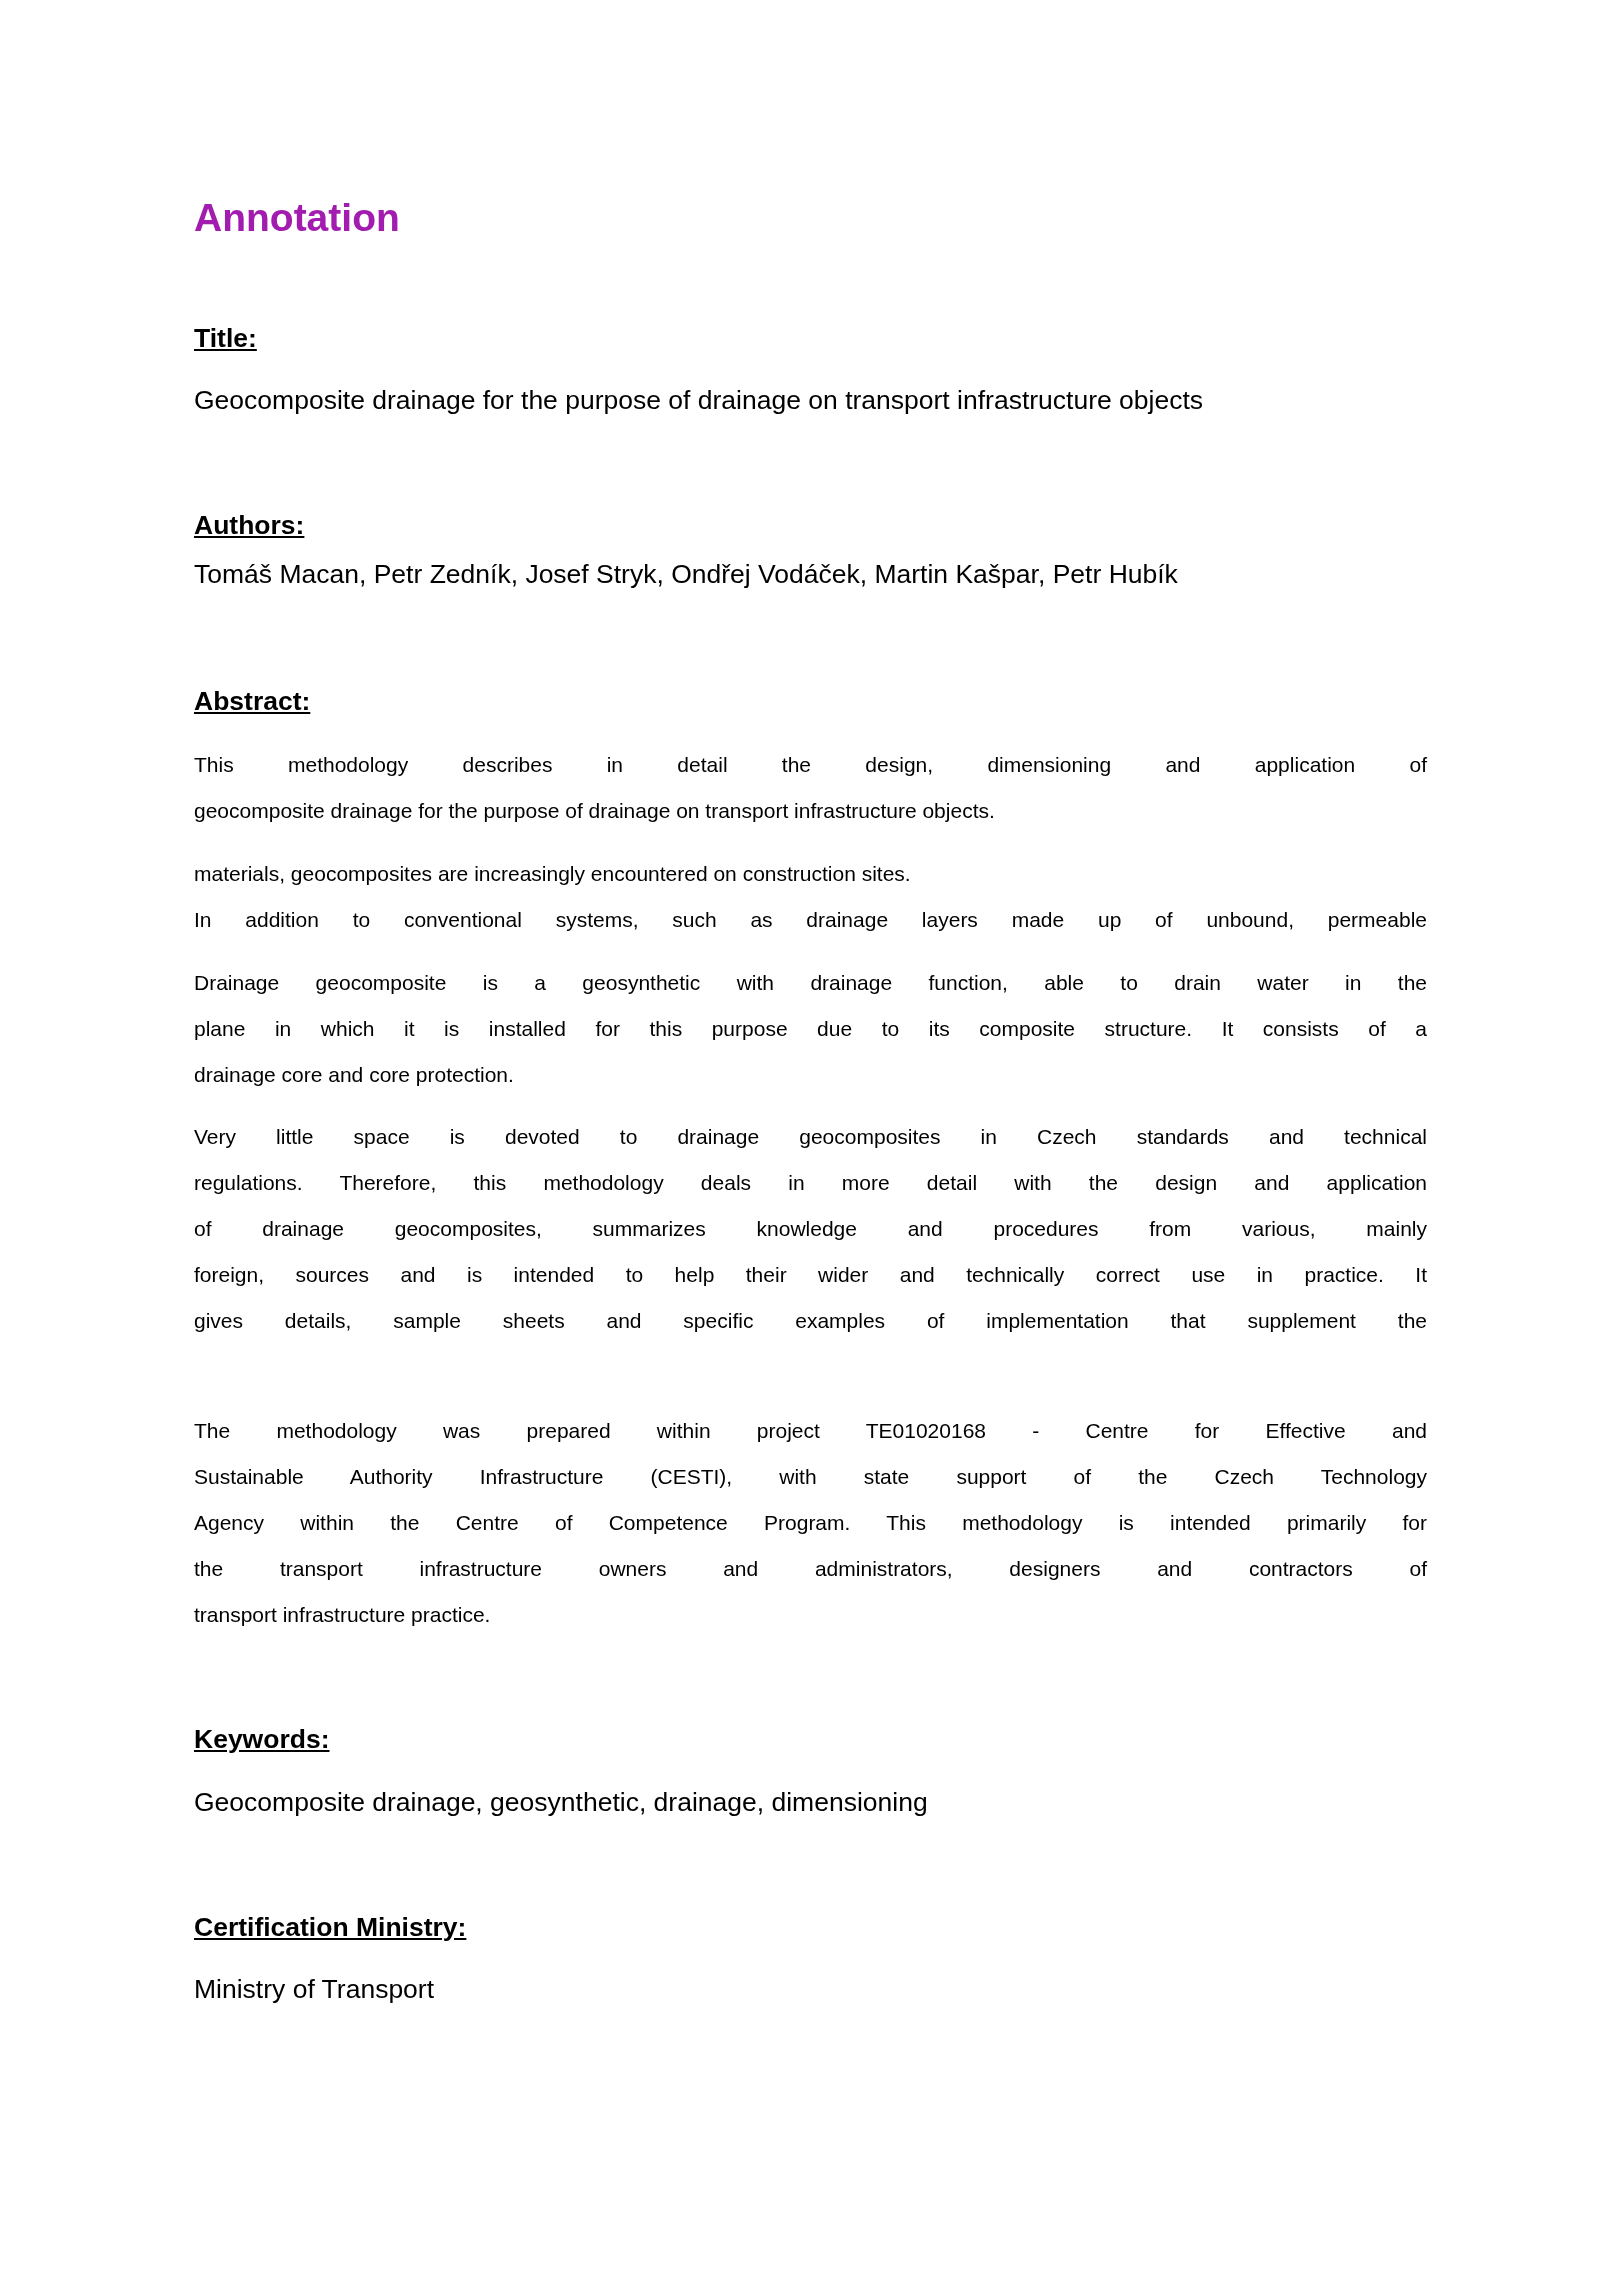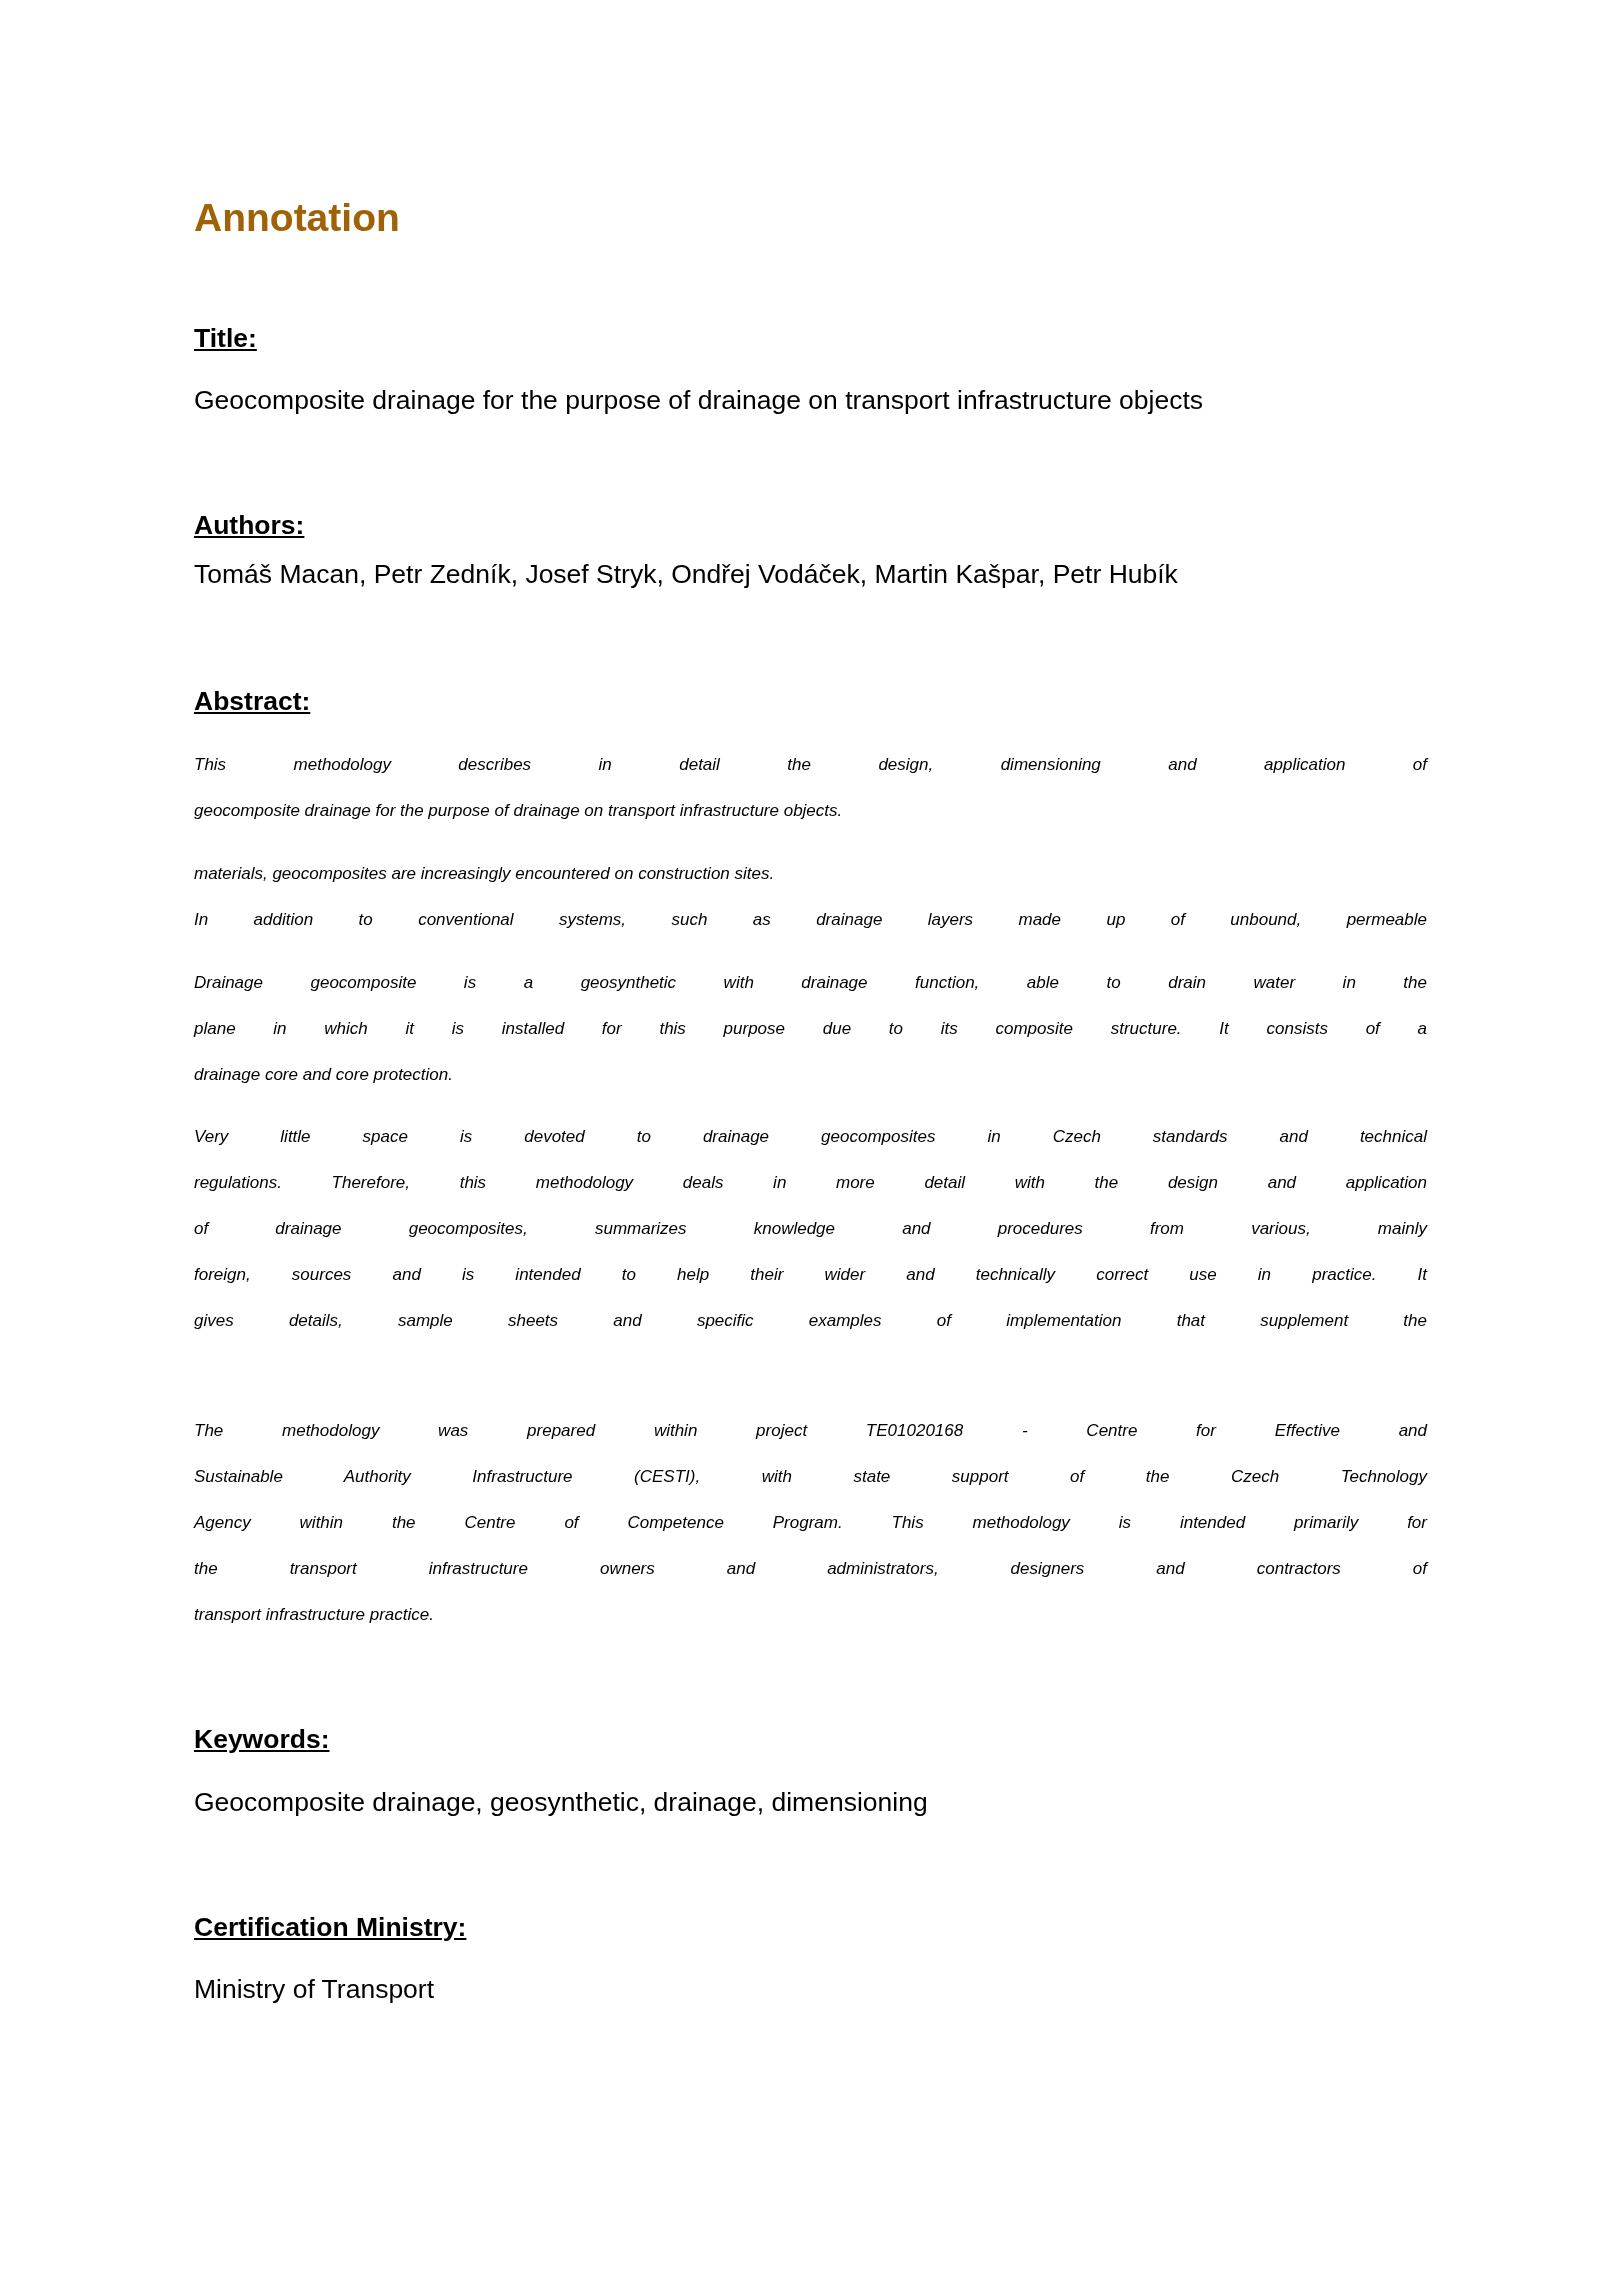--- a/index.html
+++ b/index.html
@@ -1,24 +1,24 @@
 <!DOCTYPE html>
 <html><head>
 <meta charset="utf-8">
 <style>
   html, body { margin: 0; padding: 0; background: #ffffff; }
   body { width: 1621px; height: 2293px; position: relative; overflow: hidden;
          font-family: "Liberation Sans", "DejaVu Sans", sans-serif; color: #000; }
   .page { position: absolute; left: 194px; top: 0; width: 1233px; }
   .h1 { position: absolute; left: 0; top: 196px; font-size: 39px; font-weight: bold;
-        color: #a16207; letter-spacing: 0px; white-space: nowrap; }
+        color: #a21caf; letter-spacing: 0px; white-space: nowrap; }
   .label { position: absolute; left: 0; font-size: 26.5px; font-weight: bold; white-space: nowrap; text-decoration: underline; }
   .value { position: absolute; left: 0; font-size: 26.5px; white-space: nowrap; }
-  .para { position: absolute; left: 0; width: 1233px; font-size: 17px; line-height: 46px;
-          text-align: justify; text-align-last: left; font-style: italic; }
+  .para { position: absolute; left: 0; width: 1233px; font-size: 21px; line-height: 46px;
+          text-align: justify; text-align-last: left; }
   .para span.ln { display: block; text-align: justify; text-align-last: justify; }
   .para span.ln.last { text-align-last: left; }
 </style>
 </head>
 <body>
 
 <div class="page">
   <div class="h1">Annotation</div>
 
   <div class="label" style="top:323px">Title:</div>

